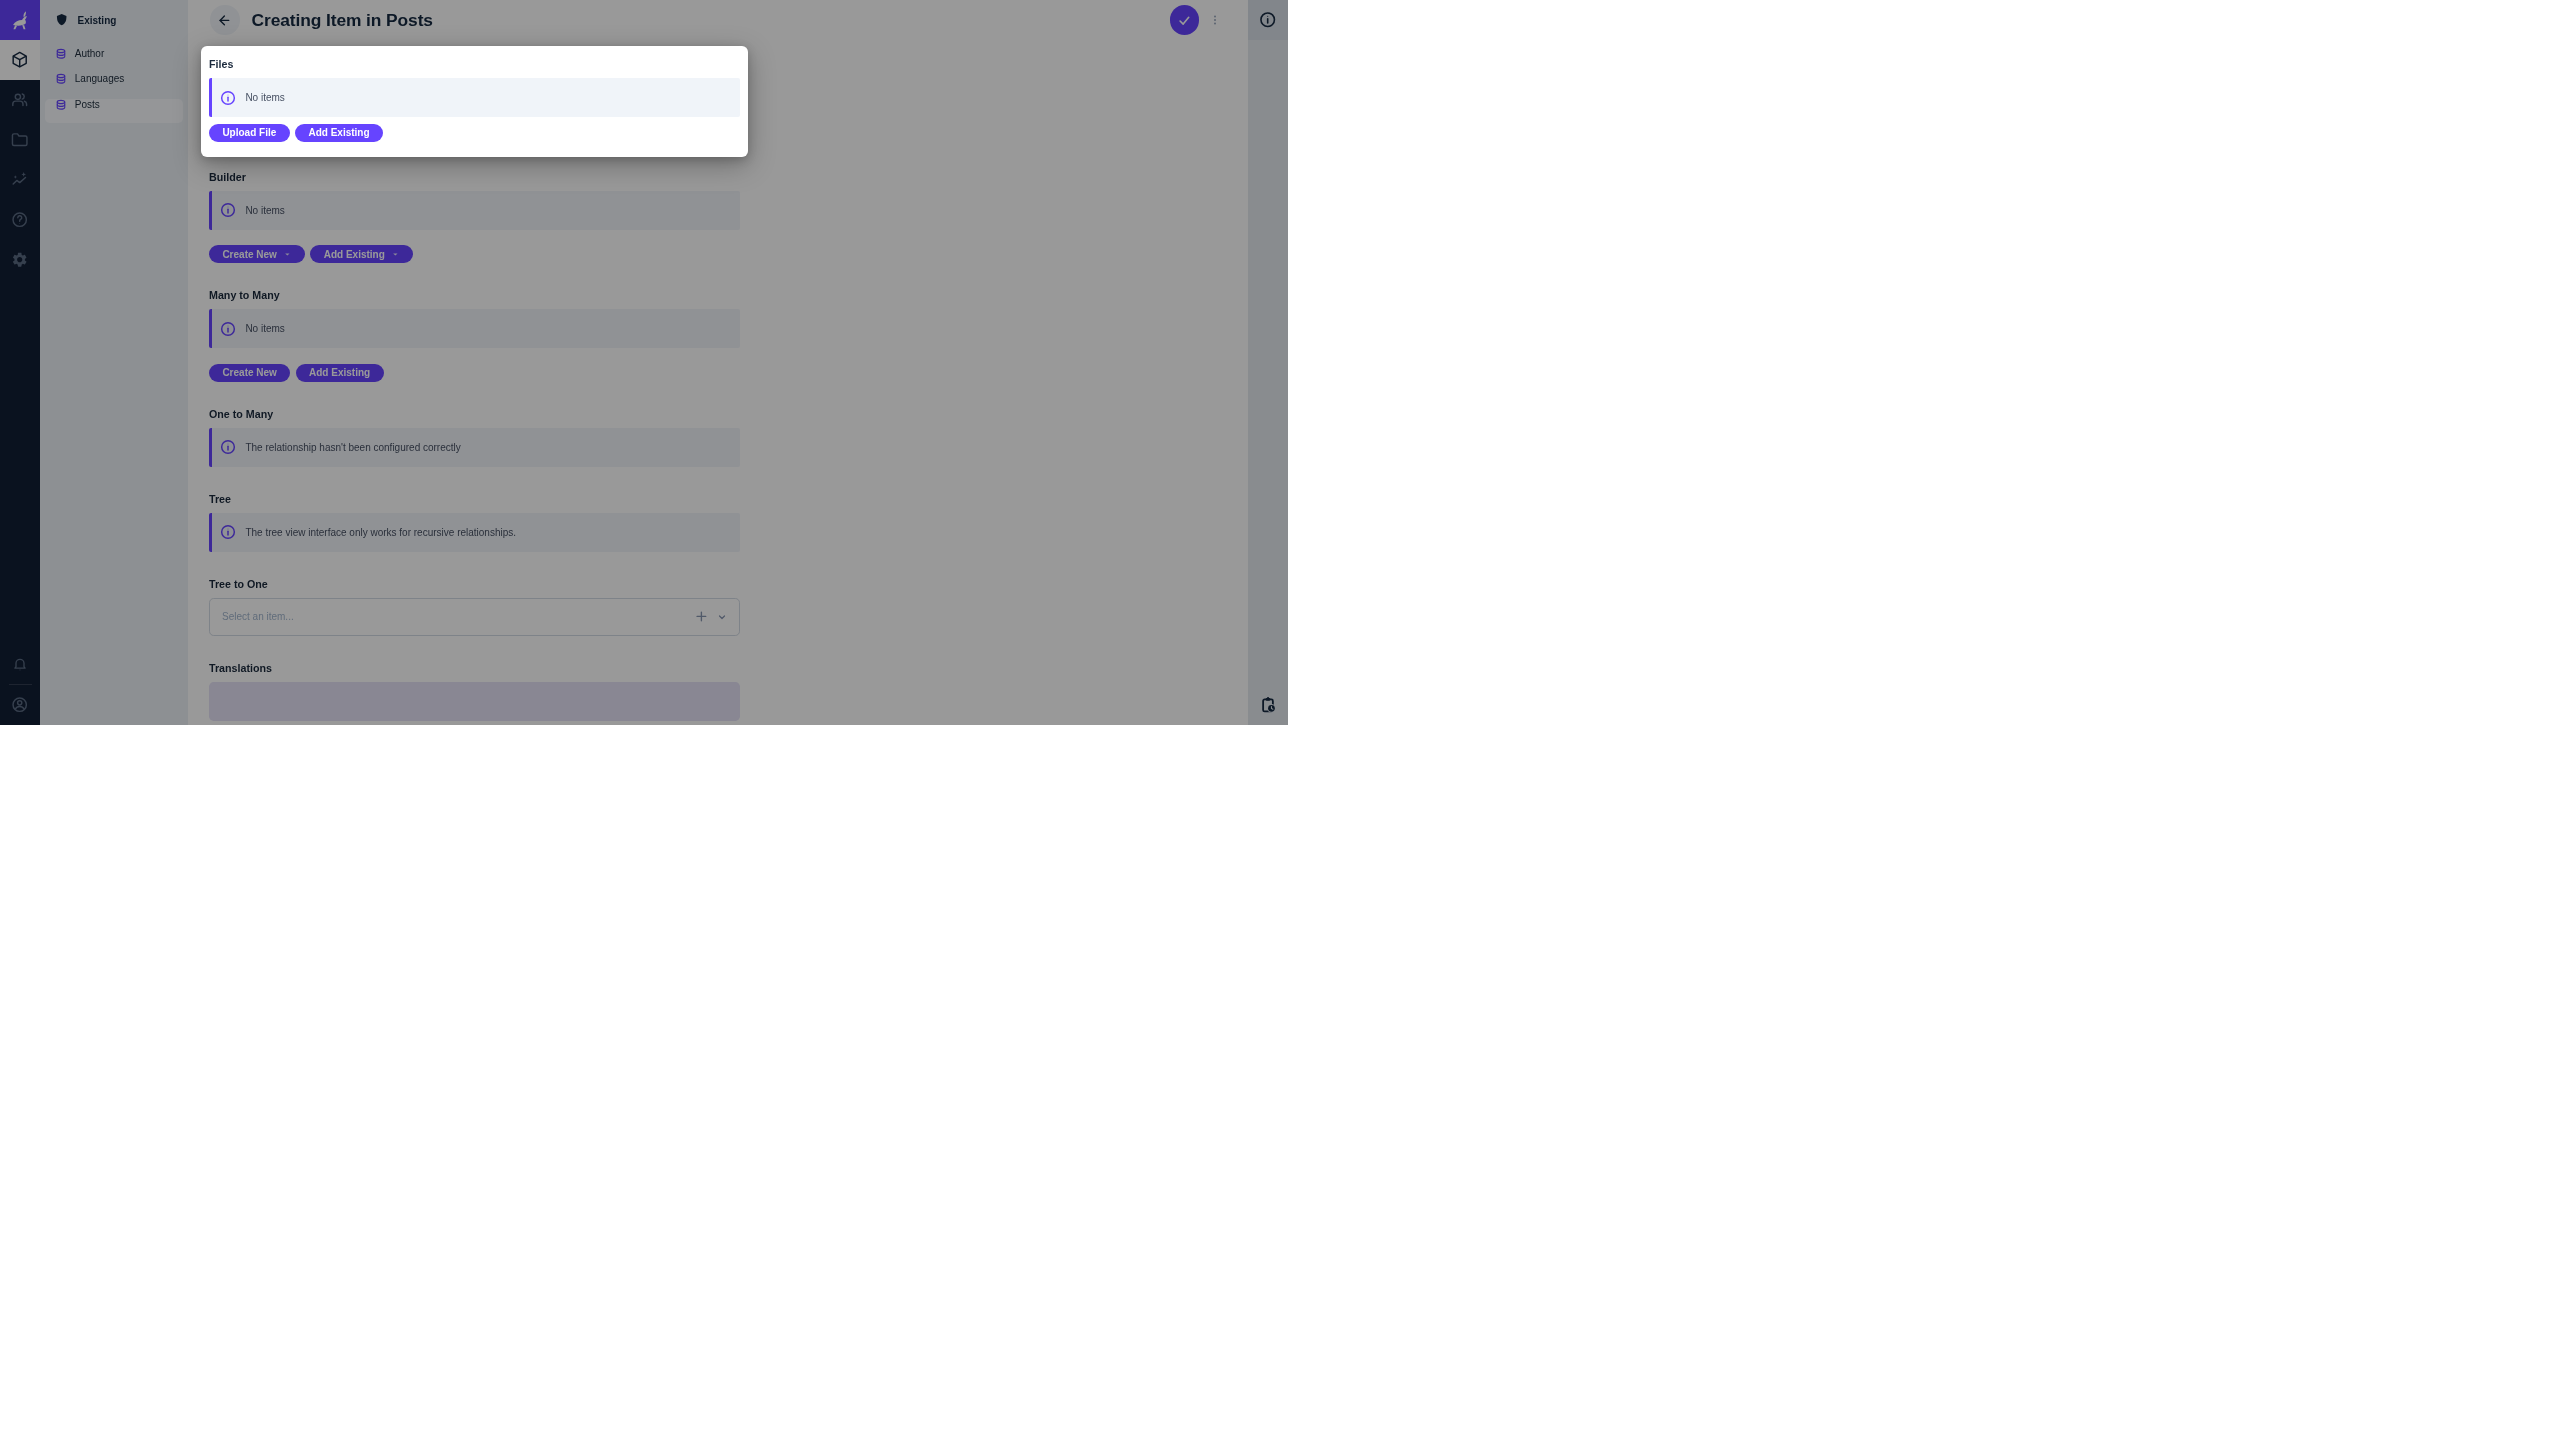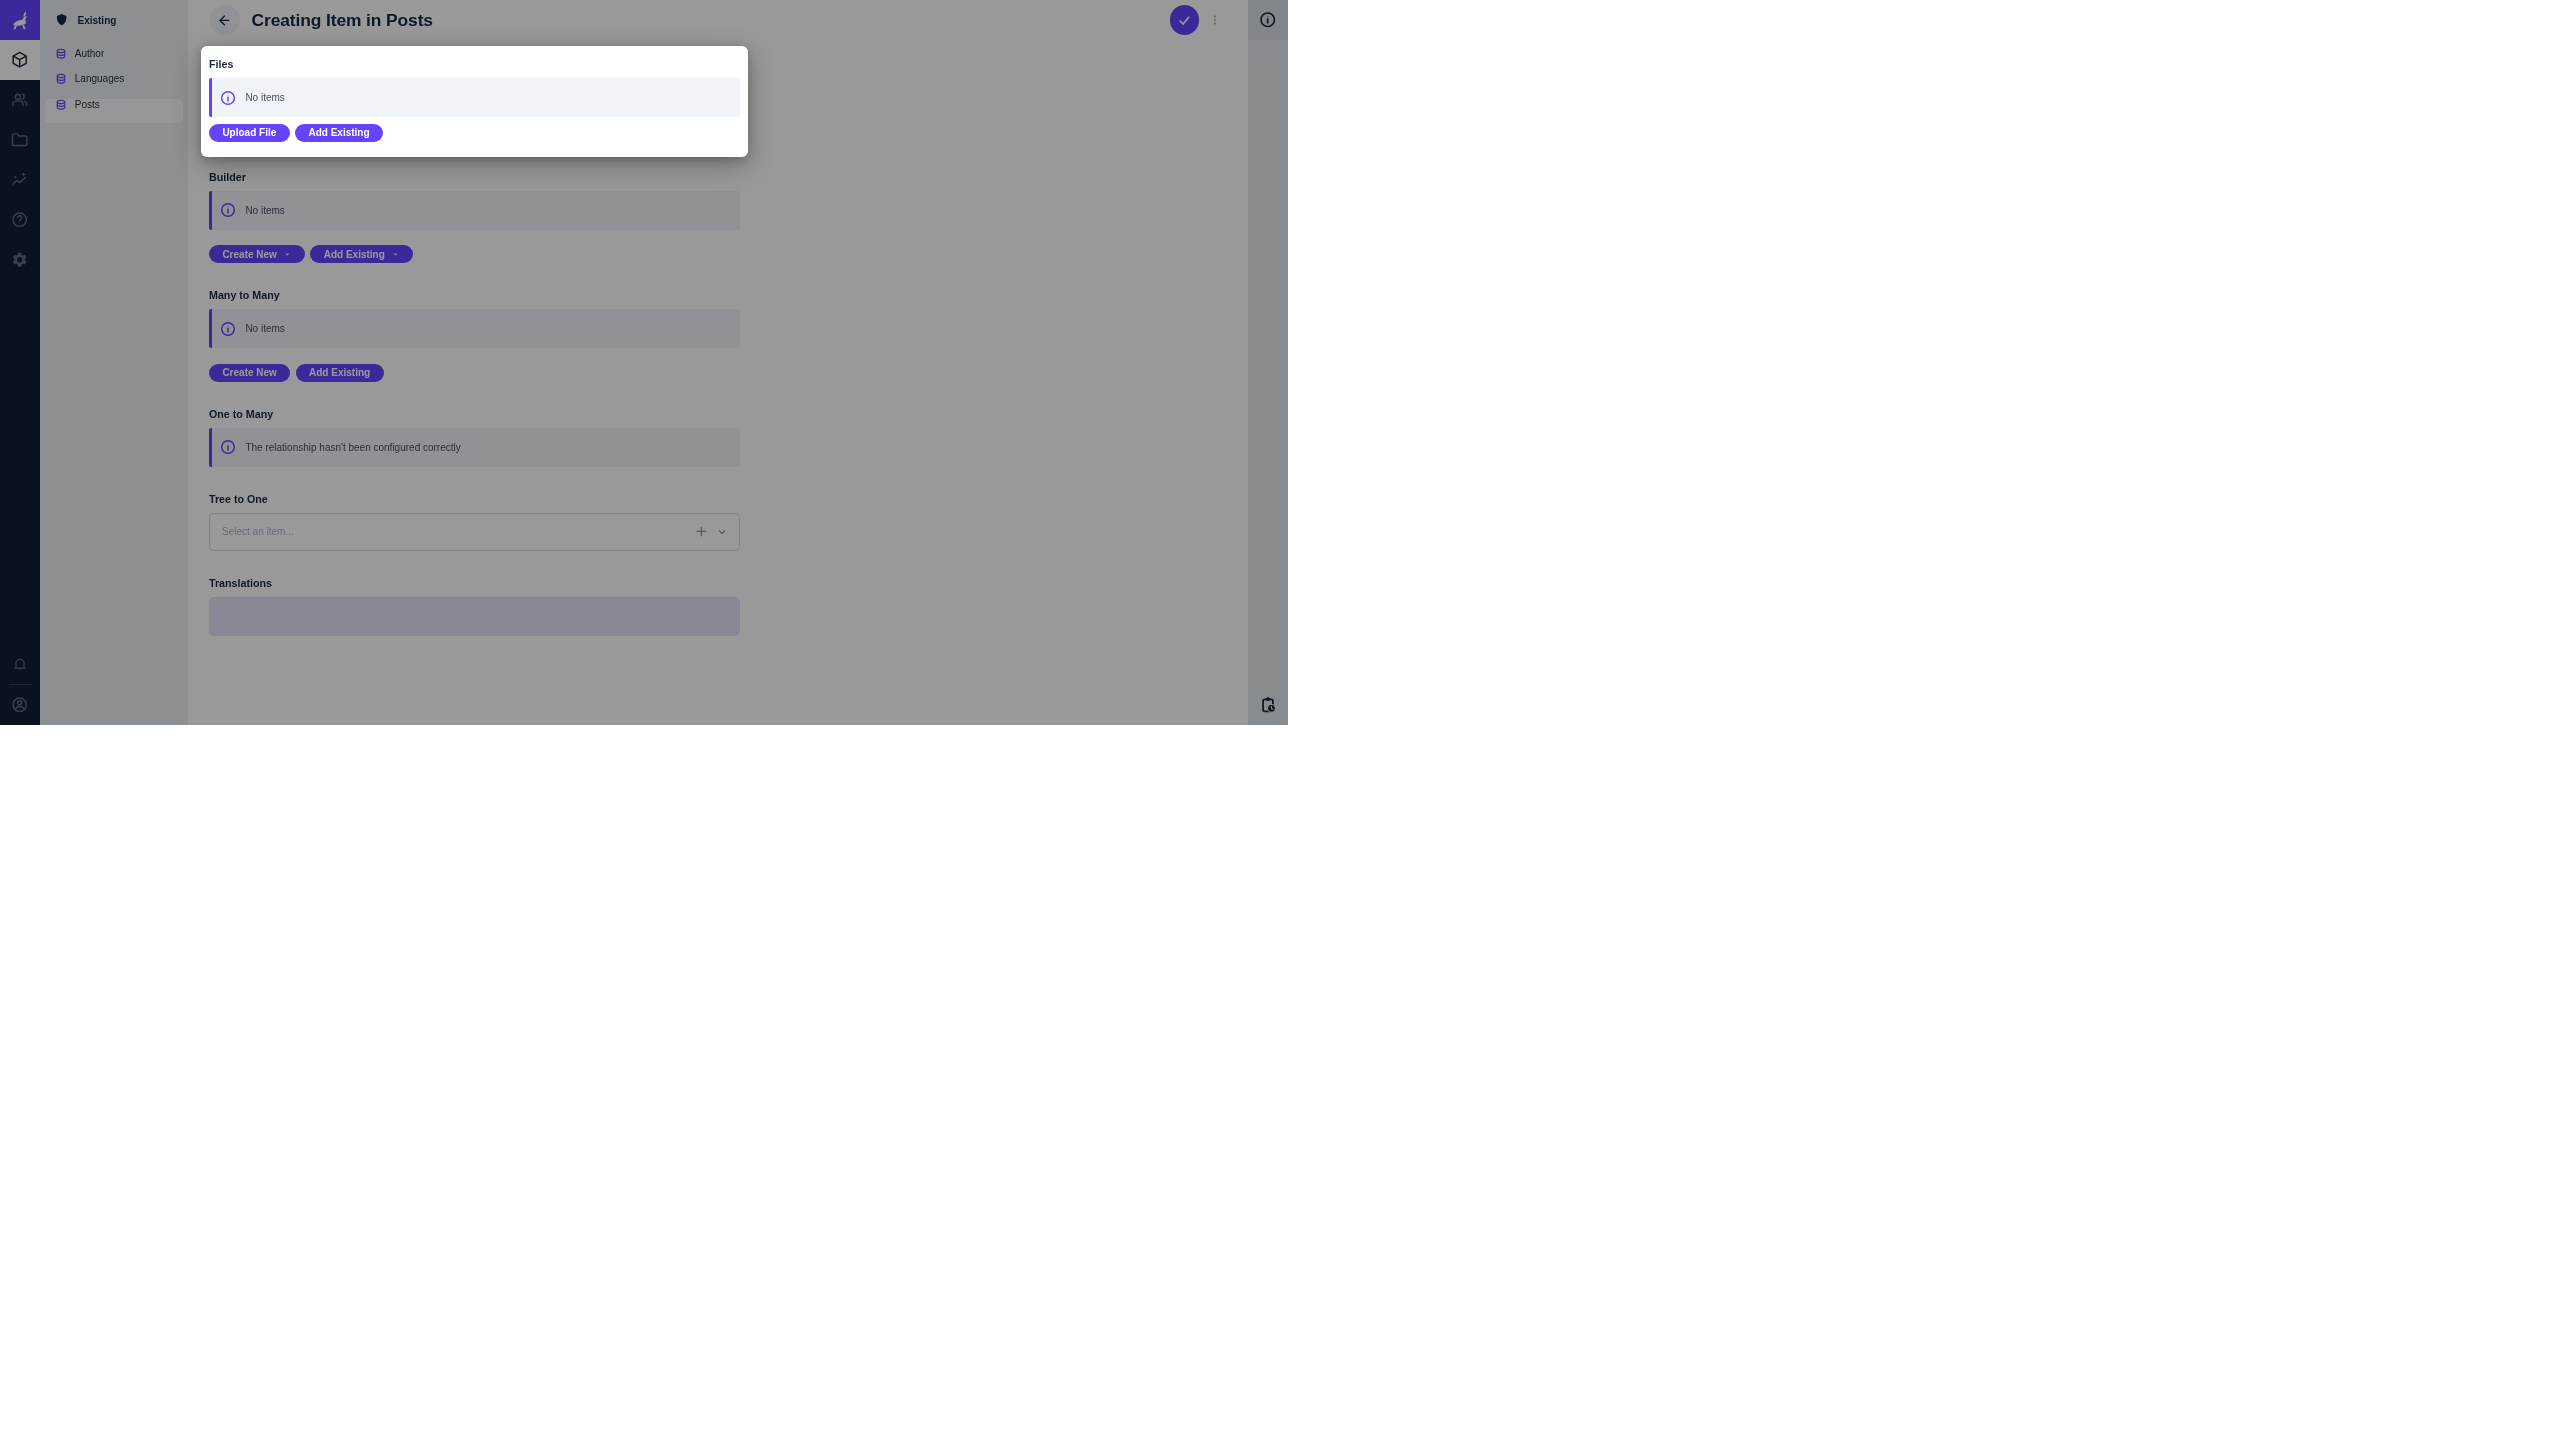--- a/index.html
+++ b/index.html
@@ -282,20 +282,31 @@
           <div class="notice">
             <svg width="16" height="16" viewBox="0 0 24 24" fill="none" stroke="#6644FF" stroke-width="2.2">
               <circle cx="12" cy="12" r="9.5"></circle>
                 <line x1="12" y1="11" x2="12" y2="16.5" stroke-linecap="round"></line>
                 <circle cx="12" cy="7.4" r="0.7" fill="#6644FF" stroke="none"></circle>
             </svg>
             <span class="notice-text">The relationship hasn't been configured correctly</span>
           </div>
         </section>
 
+        <section class="field">
+          <div class="field-label">Tree</div>
+          <div class="notice">
+            <svg width="16" height="16" viewBox="0 0 24 24" fill="none" stroke="#6644FF" stroke-width="2.2">
+              <circle cx="12" cy="12" r="9.5"></circle>
+                <line x1="12" y1="11" x2="12" y2="16.5" stroke-linecap="round"></line>
+                <circle cx="12" cy="7.4" r="0.7" fill="#6644FF" stroke="none"></circle>
+            </svg>
+            <span class="notice-text">The tree view interface only works for recursive relationships.</span>
+          </div>
+        </section>
 
         <section class="field">
           <div class="field-label">Tree to One</div>
           <div class="m2o-select">
             <span class="m2o-placeholder">Select an item...</span>
             <span class="m2o-icons">
               <svg width="14.8" height="14.8" viewBox="0 0 24 24" fill="none" stroke="#8796B0" stroke-width="2.2" stroke-linecap="round">
                 <line x1="12" y1="5" x2="12" y2="19"></line>
                   <line x1="5" y1="12" x2="19" y2="12"></line>
               </svg>

